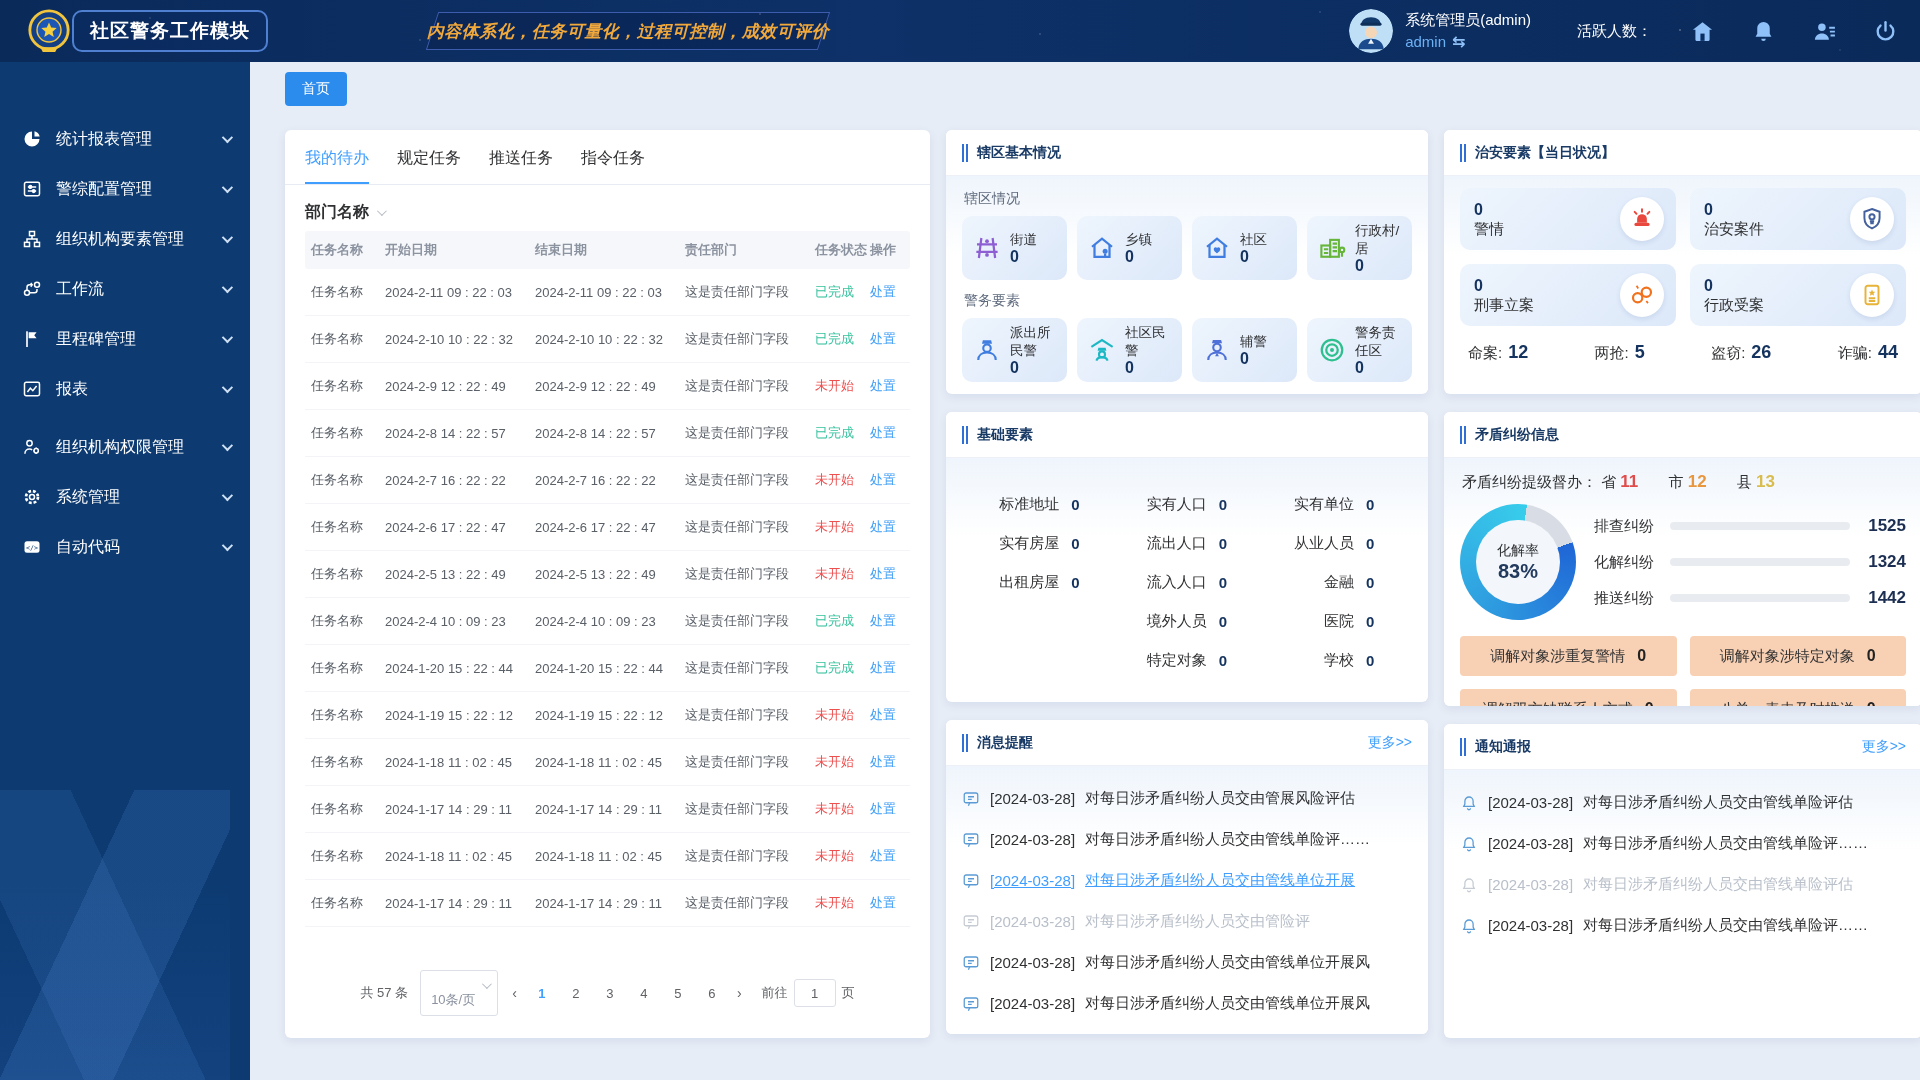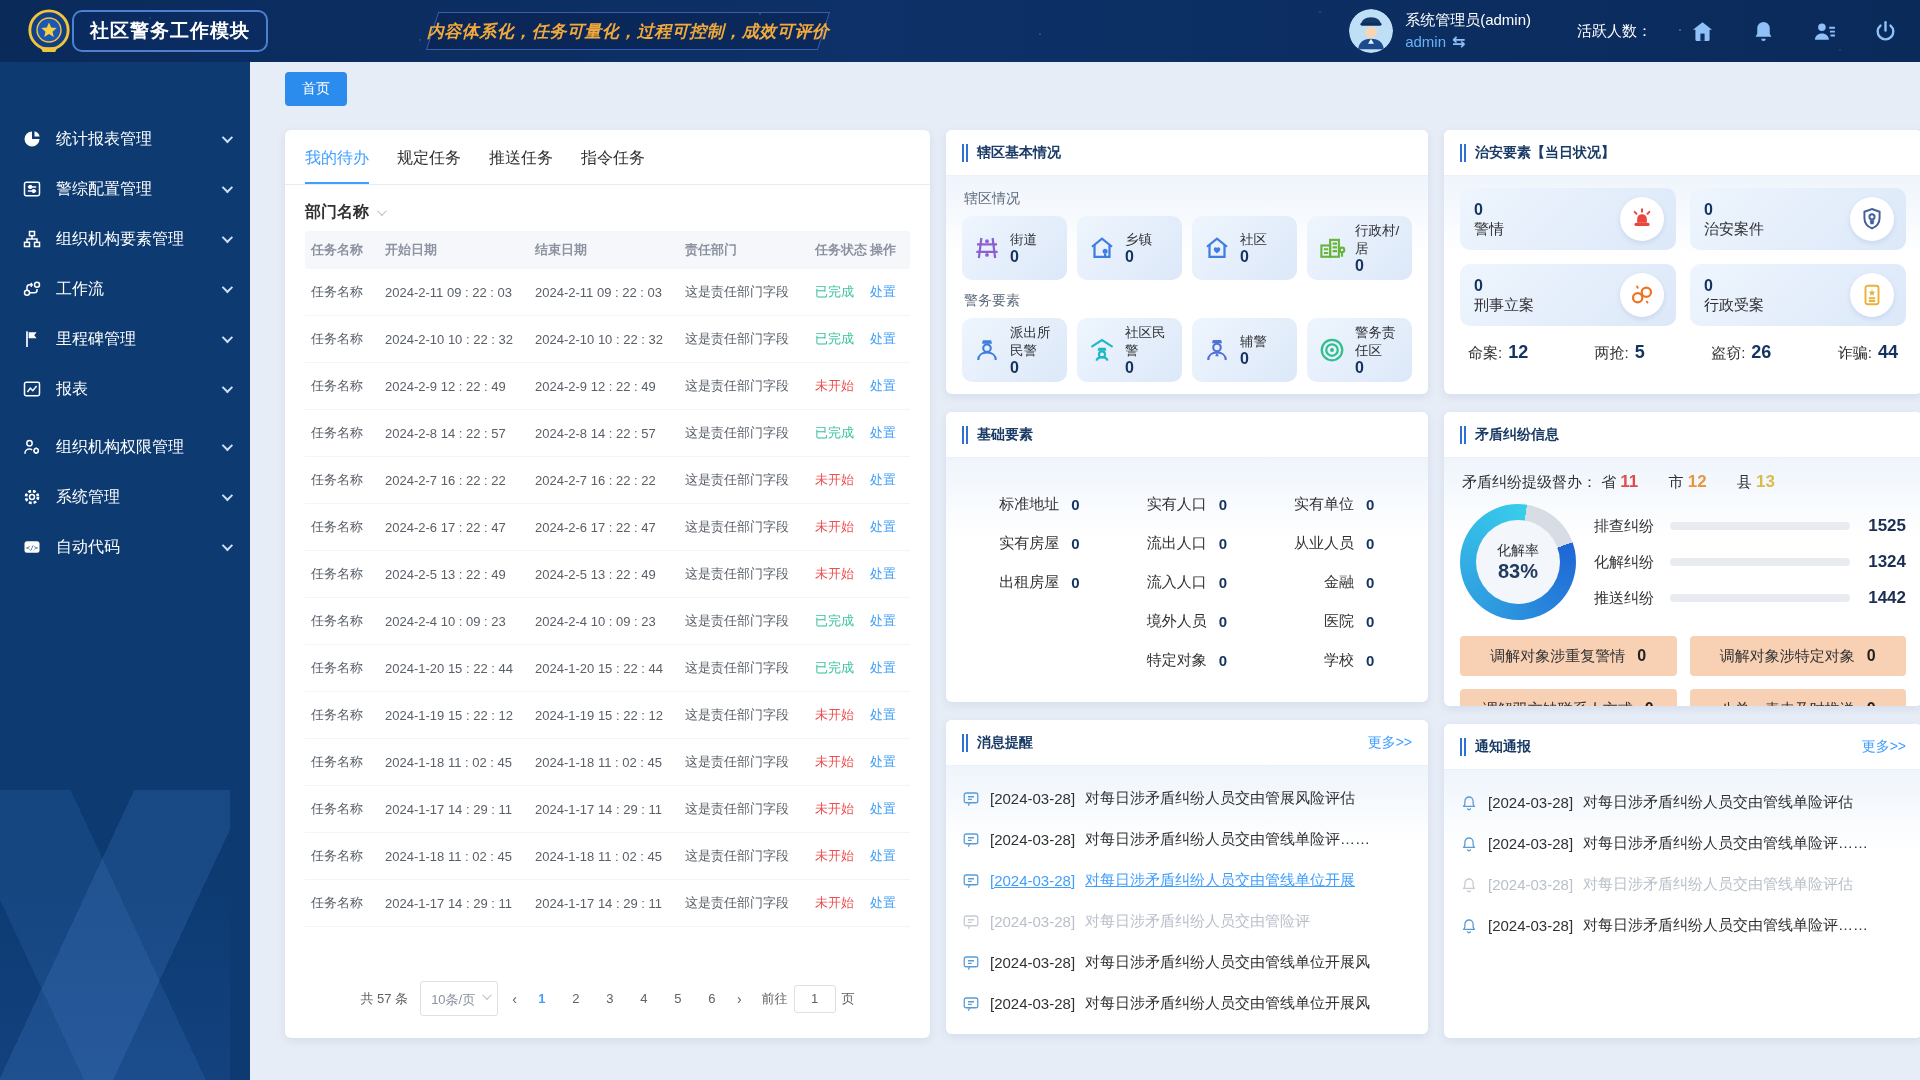--- a/index.html
+++ b/index.html
@@ -94,21 +94,21 @@
   .c-name{ width:80px; padding-left:6px; }
   .c-start{ width:150px; }
   .c-end{ width:150px; }
   .c-dept{ width:130px; }
   .c-status{ width:55px; }
   .c-op{ width:40px; }
   .st.done{ color:#36c29e; }
   .st.pending{ color:#ee4f4f; }
   .op-link{ color:#3e9ef7; cursor:pointer; }
   .pagination{ margin-top:auto; display:flex; align-items:center; justify-content:center; gap:12px; padding:18px 0 22px; font-size:13px; color:#606266; }
-  .psize{ border:1px solid #dcdfe6; border-radius:3px; padding:9px 22px 6px 10px; color:#8a919f; position:relative; cursor:pointer; }
+  .psize{ border:1px solid #dcdfe6; border-radius:3px; padding:20px 22px 6px 10px; color:#8a919f; position:relative; cursor:pointer; }
   .psize .chev-sm{ position:absolute; right:8px; top:11px; }
   .parrow{ color:#606266; font-size:14px; cursor:pointer; padding:0 2px; }
   .pnum{ min-width:22px; text-align:center; cursor:pointer; font-size:13px; color:#606266; }
   .pnum.current{ color:#409eff; font-weight:bold; }
   .goto-wrap{ display:flex; align-items:center; gap:6px; margin-left:6px; }
   .goto-input{ width:42px; height:28px; border:1px solid #dcdfe6; border-radius:3px; text-align:center; font-size:13px; color:#606266; font-family:inherit; }
 
   
   .sec-label{ font-size:14px; color:#5f6b7d; margin:2px 0 8px 2px; }
   .tiles{ display:flex; gap:10px; }

